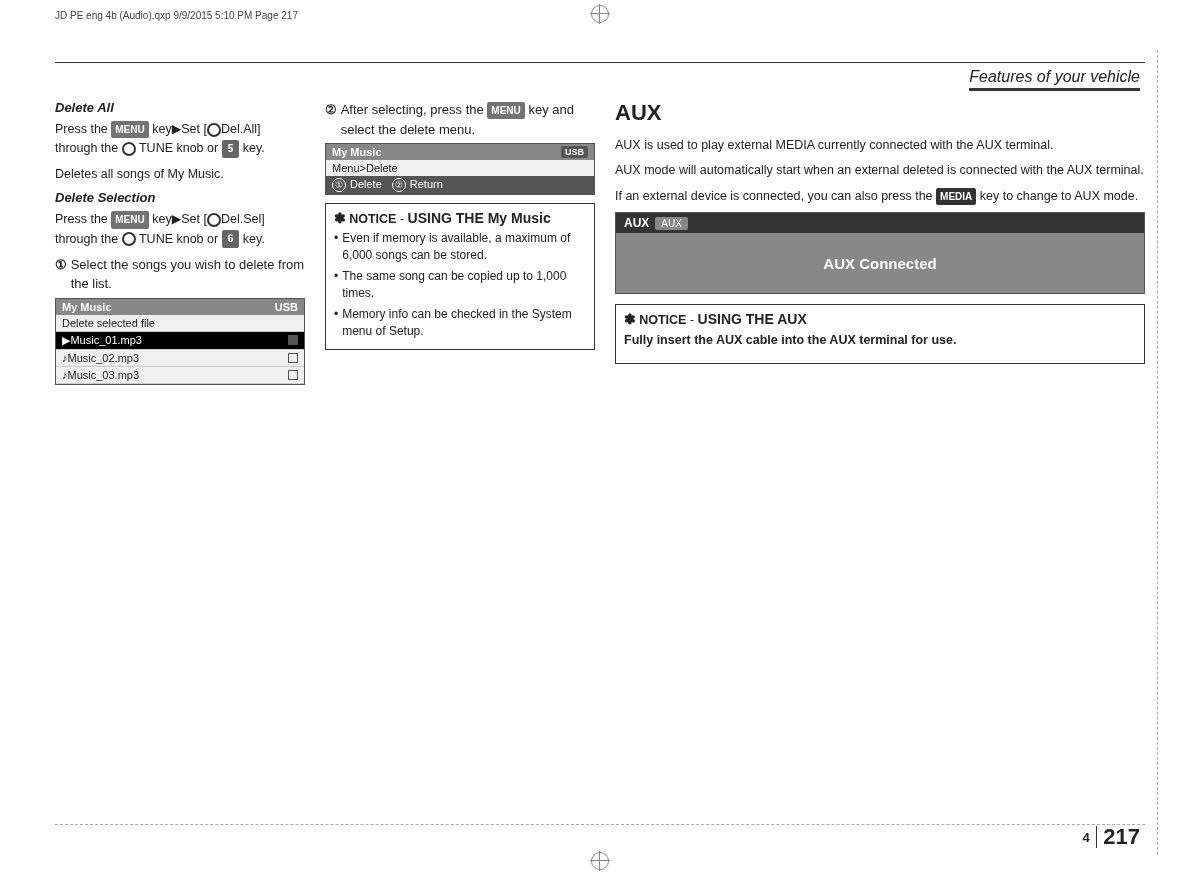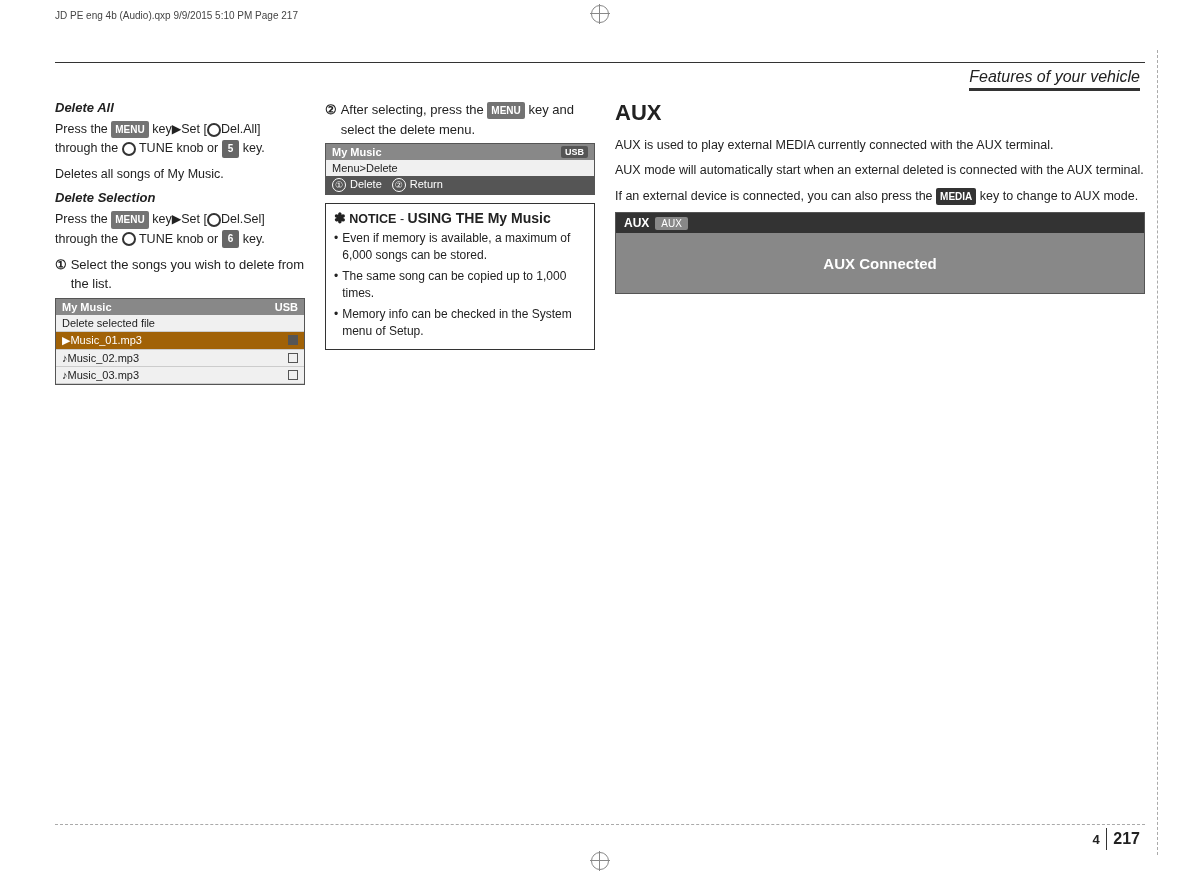--- a/index.html
+++ b/index.html
@@ -240,21 +240,21 @@
     }
     .file-list-row {
       display: flex;
       align-items: center;
       justify-content: space-between;
       padding: 2px 6px;
       border-bottom: 0.5px solid #ccc;
       font-size: 11px;
     }
     .file-list-row.selected {
-      background: #a16207;
+      background: #000000;
       color: #fff;
     }
     .checkbox {
       width: 10px;
       height: 10px;
       border: 1.5px solid #555;
       display: inline-block;
       flex-shrink: 0;
     }
     .checkbox.checked {
@@ -365,21 +365,21 @@
       display: flex;
       align-items: center;
       gap: 6px;
       font-size: 13px;
     }
     .footer-pagination .chapter-num {
       font-weight: bold;
       font-size: 13px;
     }
     .footer-pagination .page-num {
-      font-size: 16px;
+      font-size: 22px;
       font-weight: bold;
     }
     .page-divider {
       width: 1.5px;
       height: 22px;
       background: #333;
       display: inline-block;
       vertical-align: middle;
     }
 
@@ -547,20 +547,29 @@
         <div class="aux-screen-header">
           <span class="aux-label-white">AUX</span>
           <span class="aux-badge">AUX</span>
         </div>
         <div class="aux-screen-body">
           <span class="aux-connected-text">AUX Connected</span>
         </div>
       </div>
 
 
+      <div class="notice-box">
+        <div class="notice-title">
+          <span class="notice-star">✽</span>
+          <span class="notice-bold"> NOTICE</span>
+          <span> - </span>
+          <span class="notice-cap">USING THE AUX</span>
+        </div>
+        <div class="body-text" style="font-weight:bold;">Fully insert the AUX cable into the AUX terminal for use.</div>
+      </div>
 
     </div>
   </div>
 
   <div class="footer-line"></div>
 
   <div class="right-dashed-line"></div>
 
   <div class="footer-pagination">
     <span class="chapter-num">4</span>

